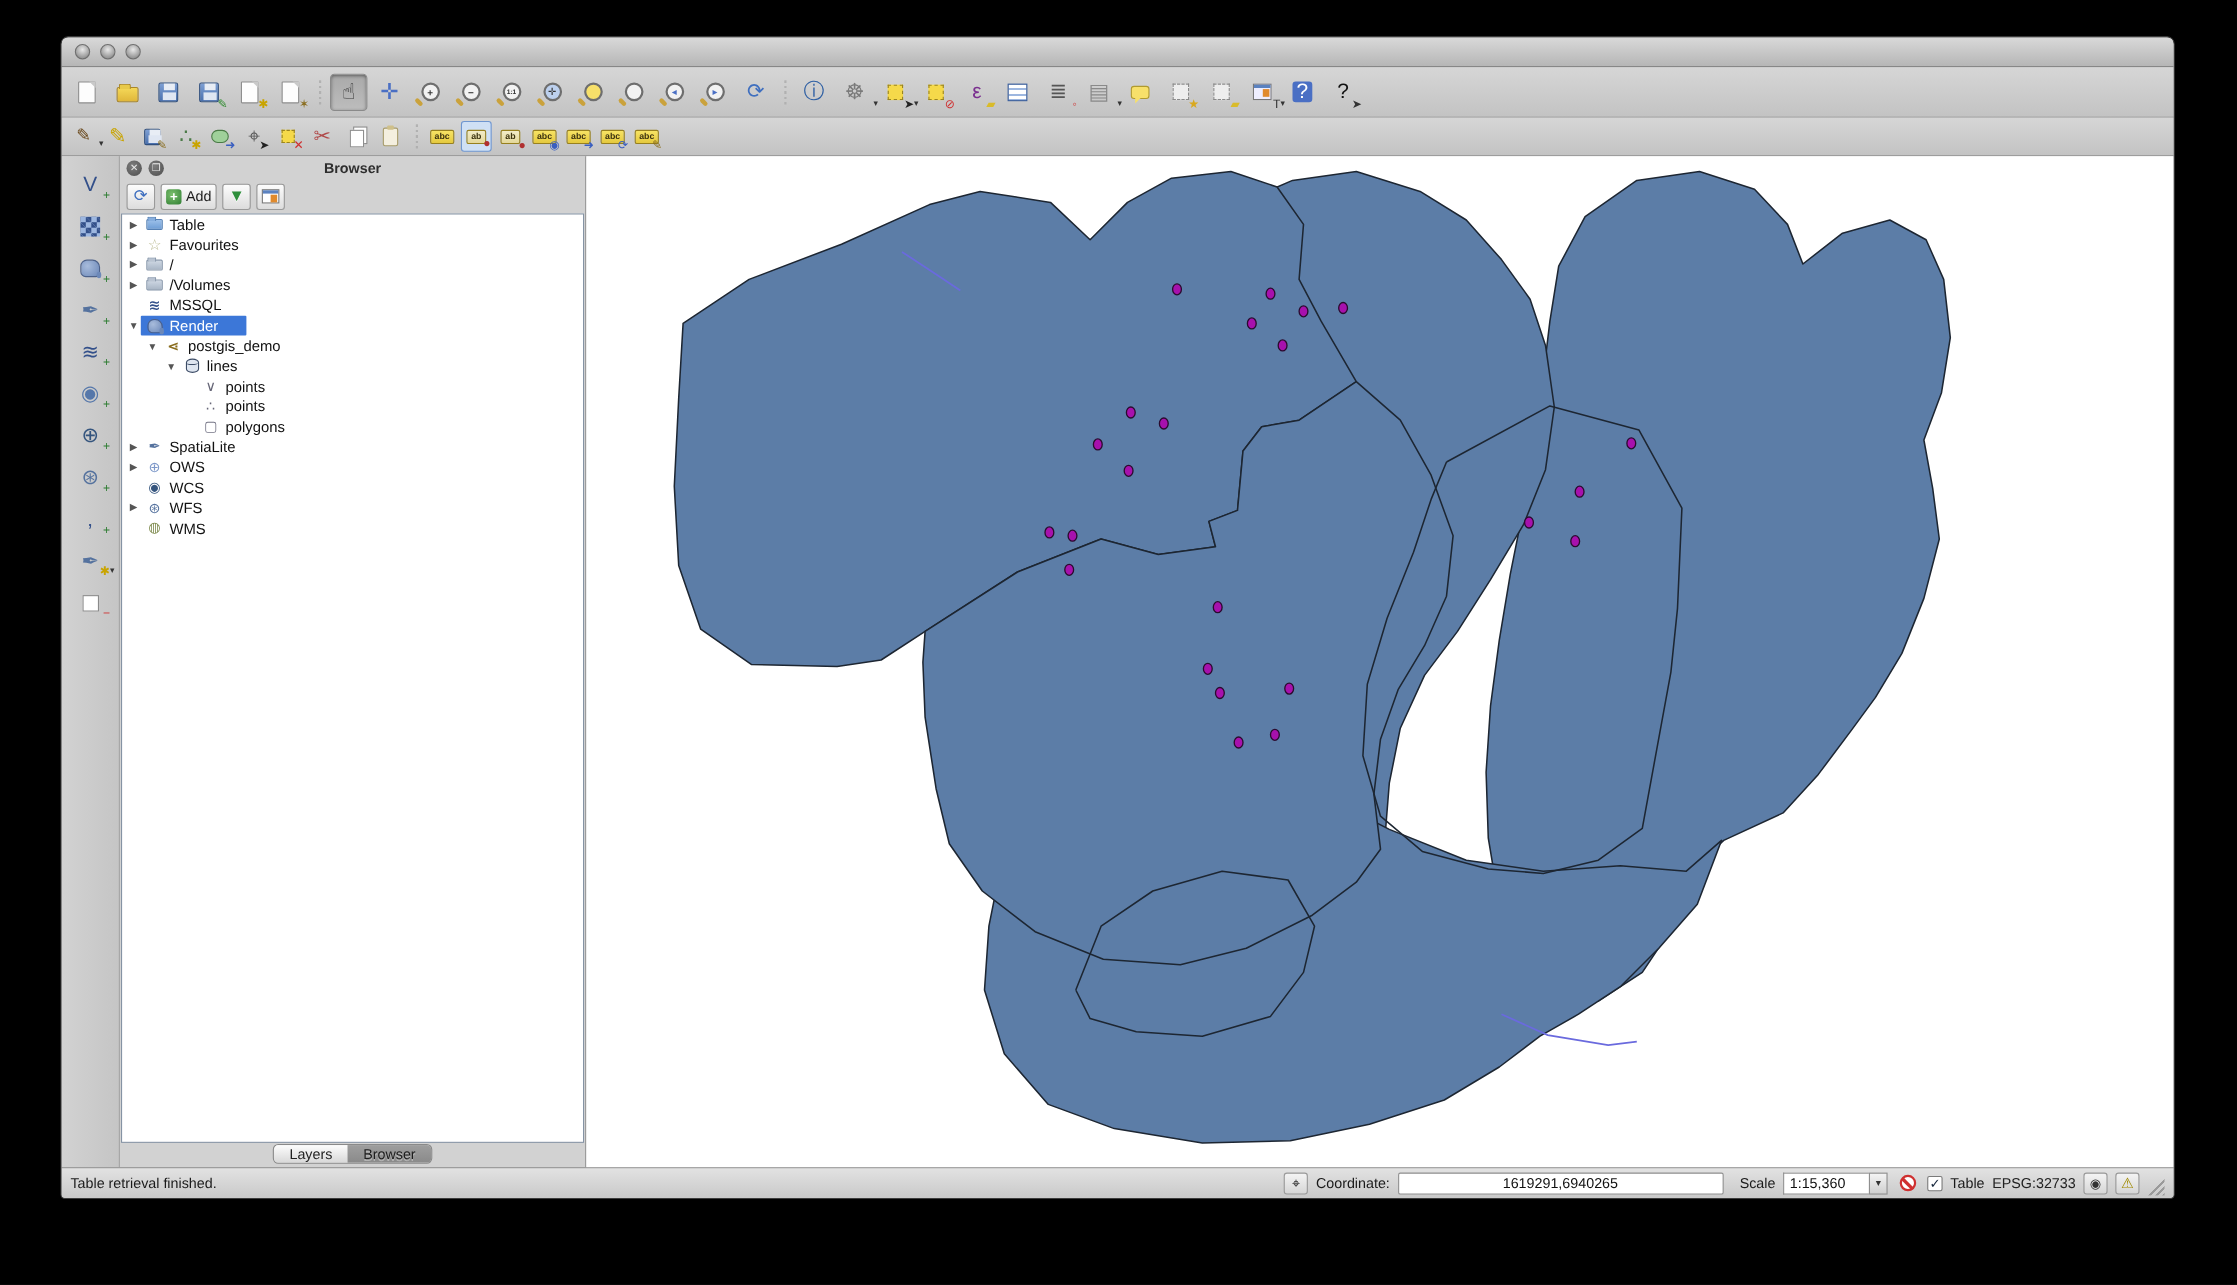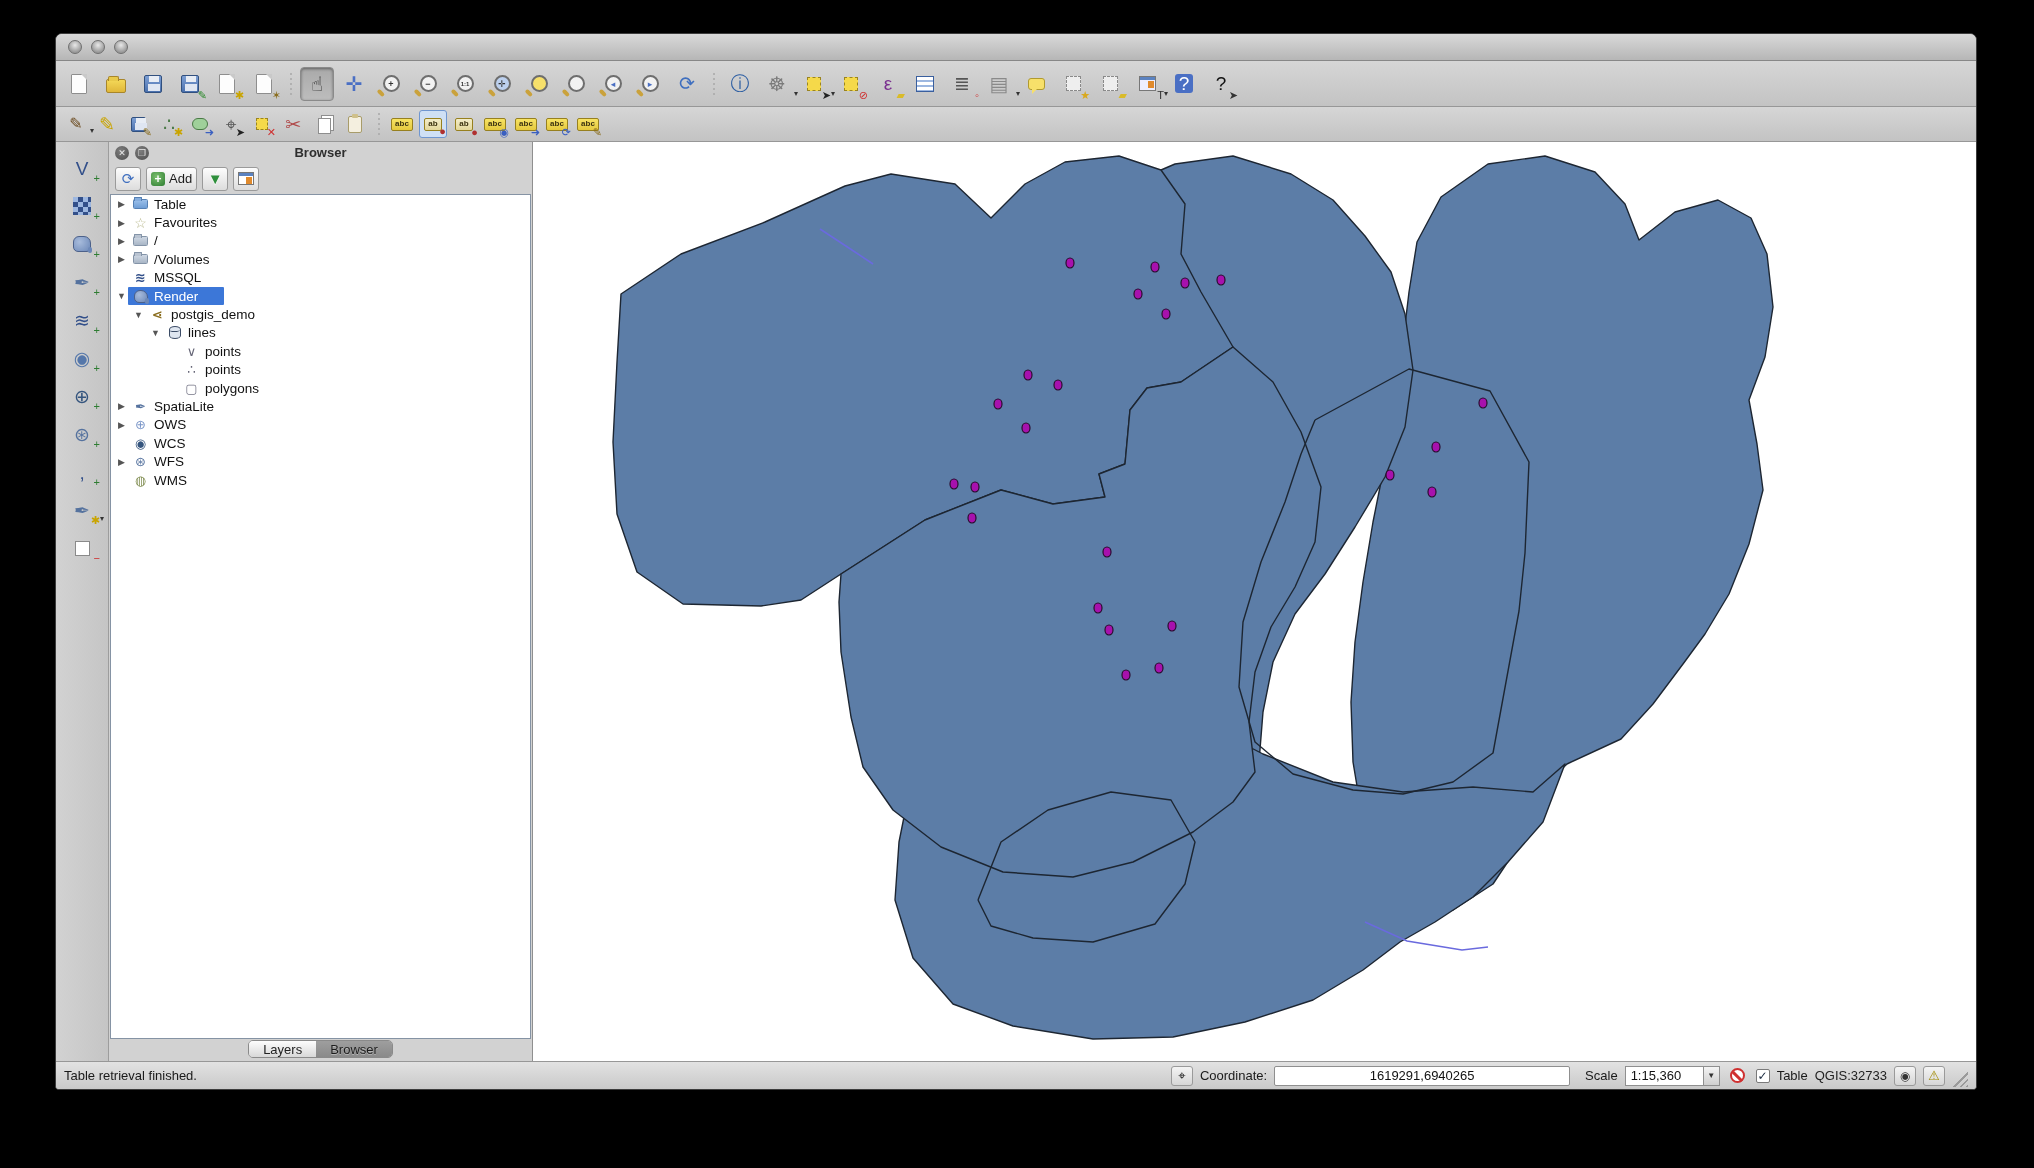--- a/index.html
+++ b/index.html
@@ -595,21 +595,21 @@
     <span style="margin-left:8px;">Scale</span>
     <span class="sb-combo">
       <span class="val">1:15,360</span>
       <span class="dd">▼</span>
     </span>
     <span class="sb-btn" style="border:none;background:none;">
         <span class="nocircle"></span>
       </span>
     <span class="chk">✓</span>
     <span>Table</span>
-    <span style="color:#222;">QGIS:32733</span>
+    <span style="color:#222;">EPSG:32733</span>
     <span class="sb-btn">
         <span style="font-size:12px;color:#333;">◉</span>
       </span>
     <span class="sb-btn">
         <span style="color:#a08a00;font-size:13px;">⚠</span>
       </span>
     <span class="grip"></span>
   </div>
 </div>
 

